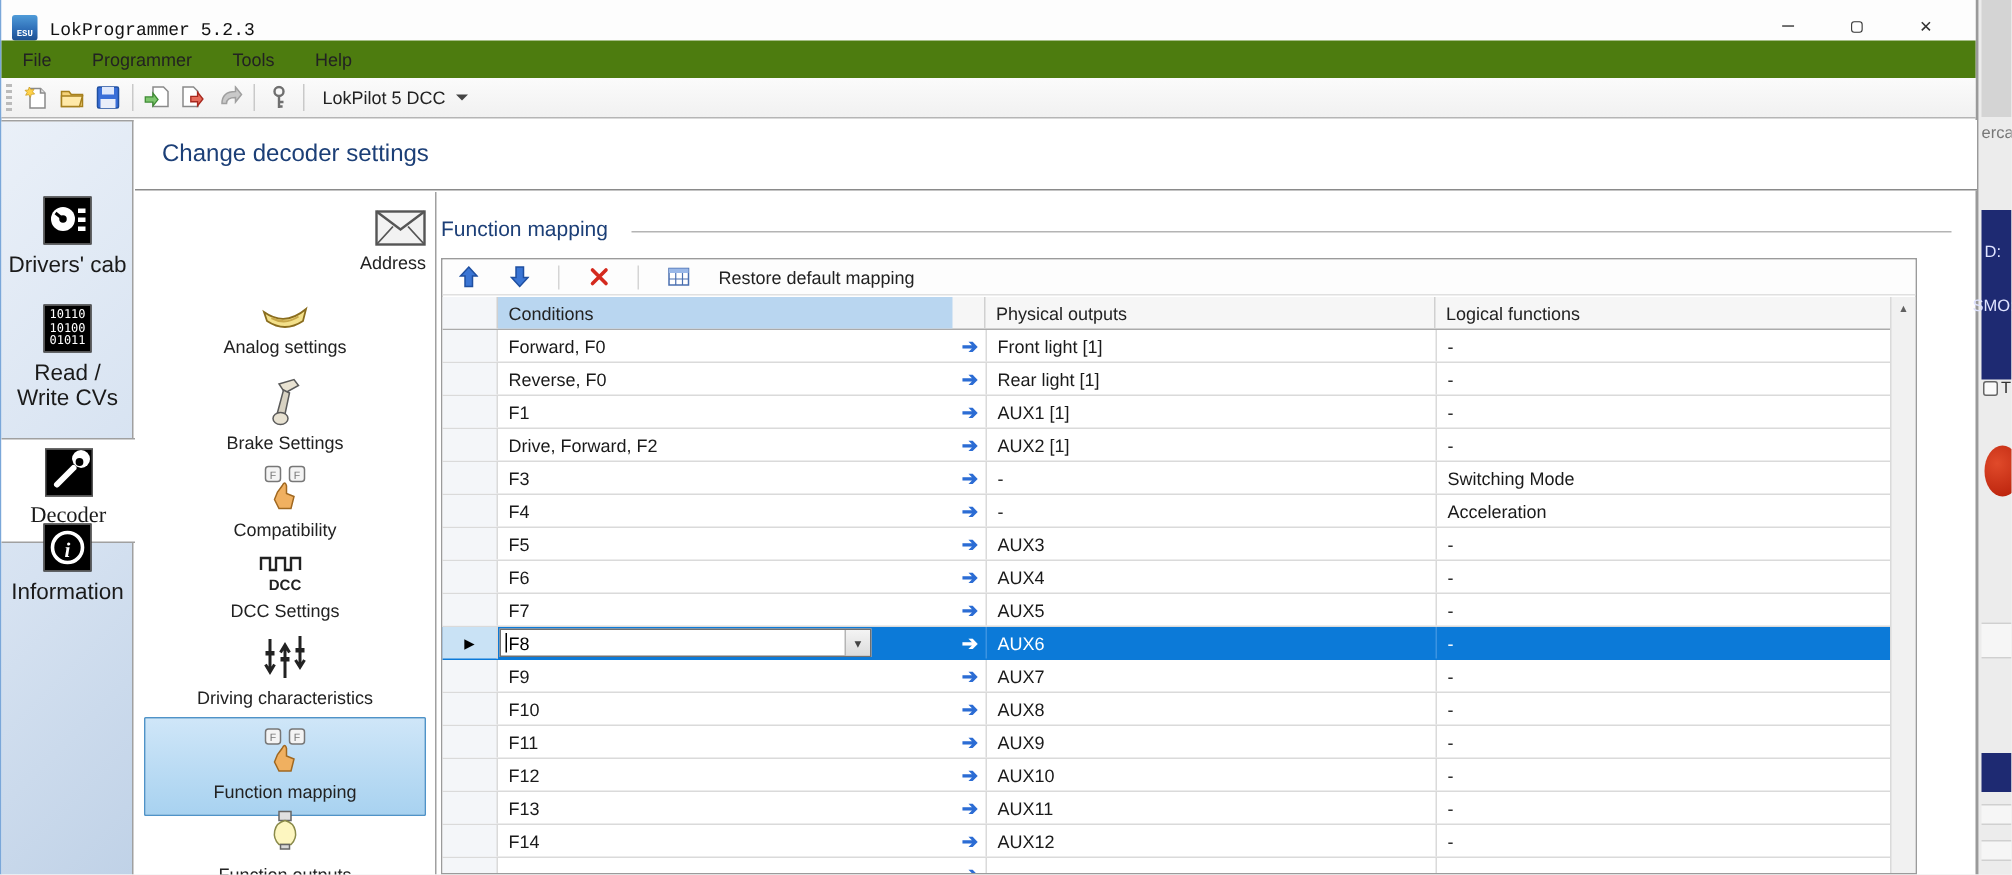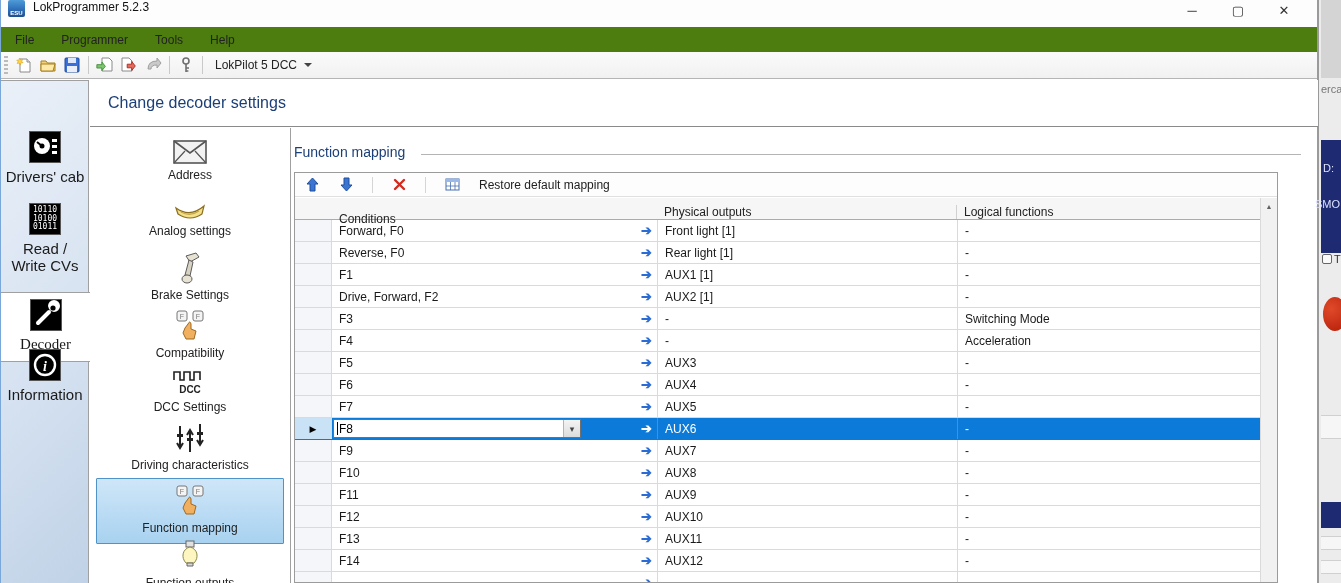--- a/index.html
+++ b/index.html
@@ -5,21 +5,21 @@
   * { margin:0; padding:0; box-sizing:border-box; }
   html,body { width:1341px; height:583px; }
   body { font-family:"Liberation Sans", sans-serif; background:#ececec; }
   .root { position:relative; width:1341px; height:583px; overflow:hidden; background:#ececec; }
 
   
   .app-window { position:absolute; left:0; top:0; width:1319px; height:583px; background:#fff;
                 border-left:1px solid #7aa7d9; border-right:2px solid #9a9a9a; }
 
   
-  .titlebar { position:absolute; left:0; top:0; right:0; height:27px; background:#fdfdfd; display:flex; align-items:flex-start; }
+  .titlebar { position:absolute; left:0; top:0; right:0; height:27px; background:#fdfdfd; display:flex; align-items:flex-end;font-family:Liberation Mono, monospace; }
   .app-icon { width:17px; height:17px; margin:0 8px 0 7px; border-radius:2px;
               background:linear-gradient(#4f9bd8 0%, #2f6fb8 55%, #1d4f90 100%);
               color:#fff; font-size:6px; font-weight:bold; display:flex; align-items:flex-end; justify-content:center; padding-bottom:1px; }
   .win-title { font-size:12px; color:#111; }
   .win-controls { margin-left:auto; display:flex; align-items:center; gap:24px; padding-right:22px; }
   .win-btn { width:22px; height:20px; display:flex; align-items:center; justify-content:center;
              font-size:13px; color:#333; cursor:default; }
 
   
   .menubar { position:absolute; left:0; top:27px; right:0; height:25px; background:#4d7c0f;
@@ -63,21 +63,21 @@
 
   .table-panel { position:absolute; left:293px; top:172px; width:984px; height:411px;
                  border:1px solid #9b9b9b; background:#fff; overflow:hidden; }
   .panel-toolbar { position:absolute; left:0; top:0; right:0; height:24px; background:#fdfdfd;
                    border-bottom:1px solid #e0e0e0; display:flex; align-items:center; padding-left:6px;gap:12px; }
   .pt-btn { width:22px; height:20px; display:flex; align-items:center; justify-content:center; }
   .pt-sep { width:1px; height:16px; background:#d5d5d5; margin:0 3px; }
   .pt-label { font-size:12px; color:#222; margin-left:4px; }
 
   .grid { position:absolute; left:0; top:25px; right:17px; bottom:0; }
-  .grid-header { display:flex; height:22px; background:#f6f6f6; border-bottom:1px solid #ababab;align-items:flex-end; }
+  .grid-header { display:flex; height:22px; background:#f6f6f6; border-bottom:1px solid #ababab; }
   .h-gutter { width:37px; border-right:1px solid #d0d0d0; background:#f4f6f9; }
   .h-cell { font-size:12px; color:#222; display:flex; align-items:center; padding-left:7px; border-right:1px solid #d0d0d0; }
   .h-cond { width:325px; position:relative; }
   .h-cond .hl { position:absolute; left:0; top:0; width:303px; height:100%; background:#b9d6f0; display:flex; align-items:center; padding-left:7px; }
   .h-phys { width:300px; }
   .h-logi { width:302px; border-right:none; }
 
   .grid-row { display:flex; height:22px; border-bottom:1px solid #dadada; background:#fff; font-size:12px; color:#1a1a1a; }
   .c-gutter { width:37px; border-right:1px solid #dadada; background:#f4f6f9; display:flex; align-items:center; justify-content:center; }
   .c-cond { width:325px; display:flex; align-items:center; padding-left:7px; position:relative; }
@@ -232,21 +232,21 @@
         </div>
         <div class="lbl">Information</div>
       </div>
     </div>
 
     <div class="page-header">
       <span class="txt">Change decoder settings</span>
     </div>
 
     <div class="settings-nav">
-      <div class="nav-item" style="top:12px;">
+      <div class="nav-item" style="top:12px;align-items:flex-end;">
         <span>
           <svg width="34" height="24" viewBox="0 0 34 24">
             <rect x="1" y="1" width="32" height="22" fill="#f2f2f2" stroke="#555" stroke-width="1.6"></rect>
             <path d="M1 1 L17 13 L33 1" fill="none" stroke="#555" stroke-width="1.6"></path>
             <path d="M1 23 L12 11 M33 23 L22 11" fill="none" stroke="#555" stroke-width="1.2"></path>
           </svg>
         </span>
         <div class="lbl">Address</div>
       </div>
       <div class="nav-item" style="top:72px;">

